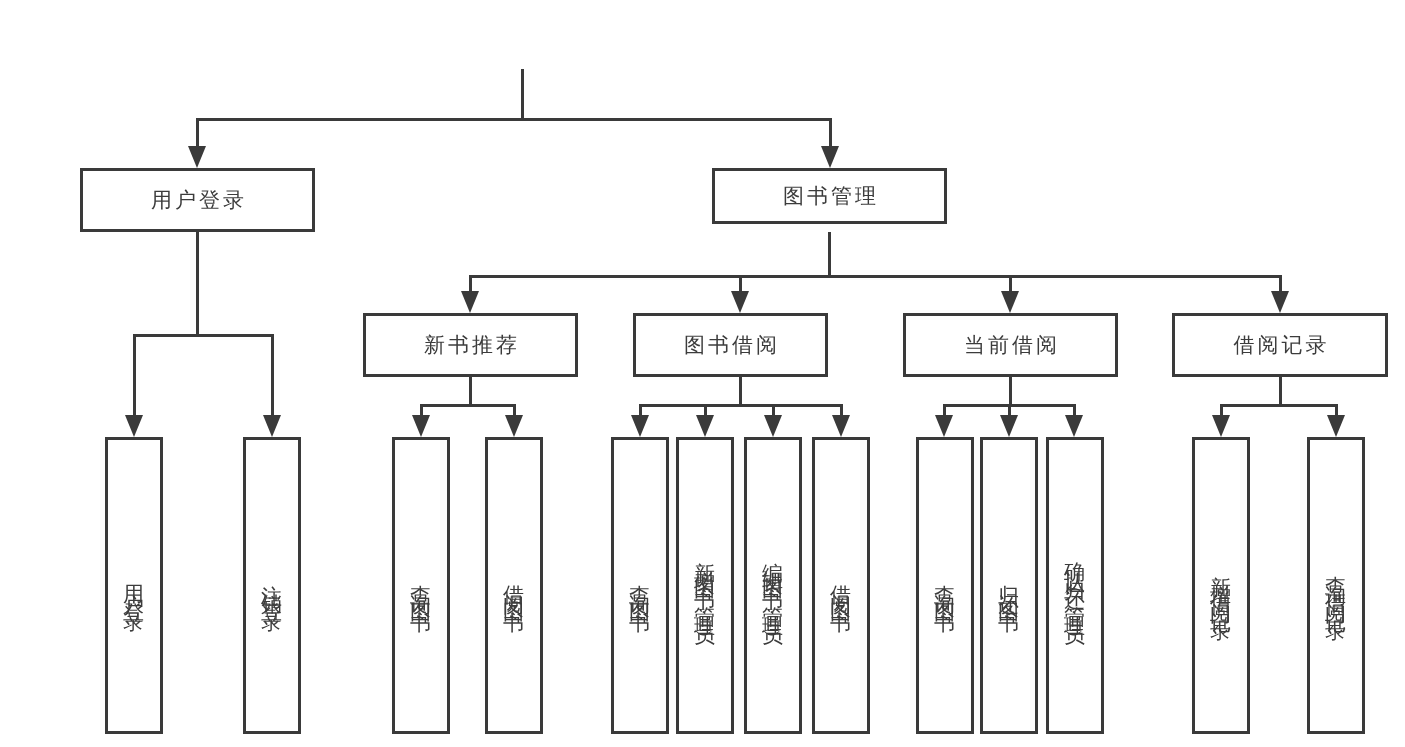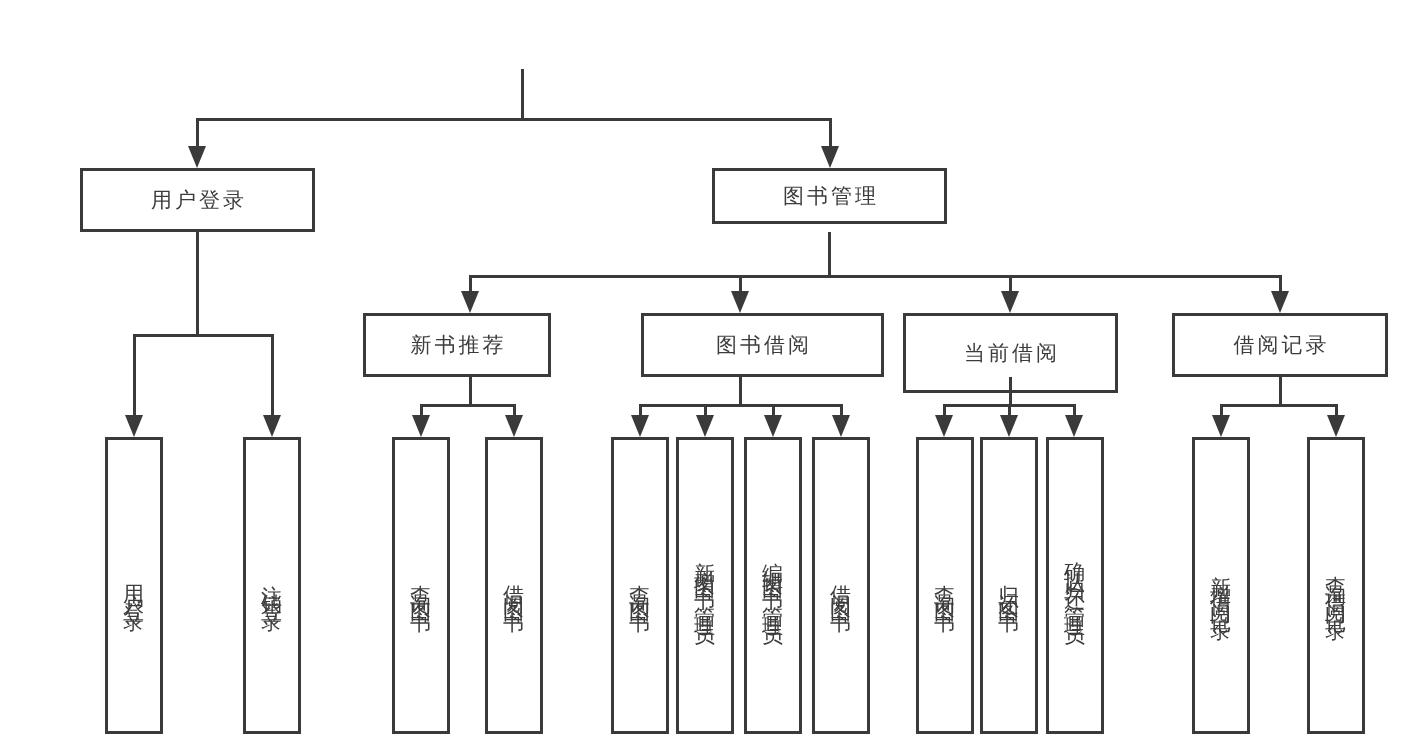--- a/index.html
+++ b/index.html
@@ -93,27 +93,27 @@
   <div class="ln hln" style="left:469px; top:275px; width:812px;"></div>
   <div class="ln vln" style="left:469px;  top:275px; height:20px;"></div>
   <div class="ln vln" style="left:739px;  top:275px; height:20px;"></div>
   <div class="ln vln" style="left:1009px; top:275px; height:20px;"></div>
   <div class="ln vln" style="left:1279px; top:275px; height:20px;"></div>
   <div class="ah" style="left:461px;  top:291px;"></div>
   <div class="ah" style="left:731px;  top:291px;"></div>
   <div class="ah" style="left:1001px; top:291px;"></div>
   <div class="ah" style="left:1271px; top:291px;"></div>
 
-  <div class="box" style="left:363px; top:313px; width:188px; height:64px;text-align:right;">
+  <div class="box" style="left:363px; top:313px; width:215px; height:64px;text-align:right;">
     <span>新书推荐</span>
   </div>
-  <div class="box" style="left:633px; top:313px; width:243px; height:64px;margin-left:8px;">
+  <div class="box" style="left:633px; top:313px; width:195px; height:64px;">
     <span>图书借阅</span>
   </div>
-  <div class="box" style="left:903px; top:313px; width:215px; height:80px;">
+  <div class="box" style="left:903px; top:313px; width:215px; height:64px;">
     <span>当前借阅</span>
   </div>
   <div class="box" style="left:1172px; top:313px; width:216px; height:64px;">
     <span>借阅记录</span>
   </div>
 
   <div class="ln vln" style="left:469px; top:377px; height:29px;"></div>
   <div class="ln hln" style="left:420px; top:404px; width:95px;"></div>
   <div class="ln vln" style="left:420px; top:404px; height:14px;"></div>
   <div class="ln vln" style="left:513px; top:404px; height:14px;"></div>

